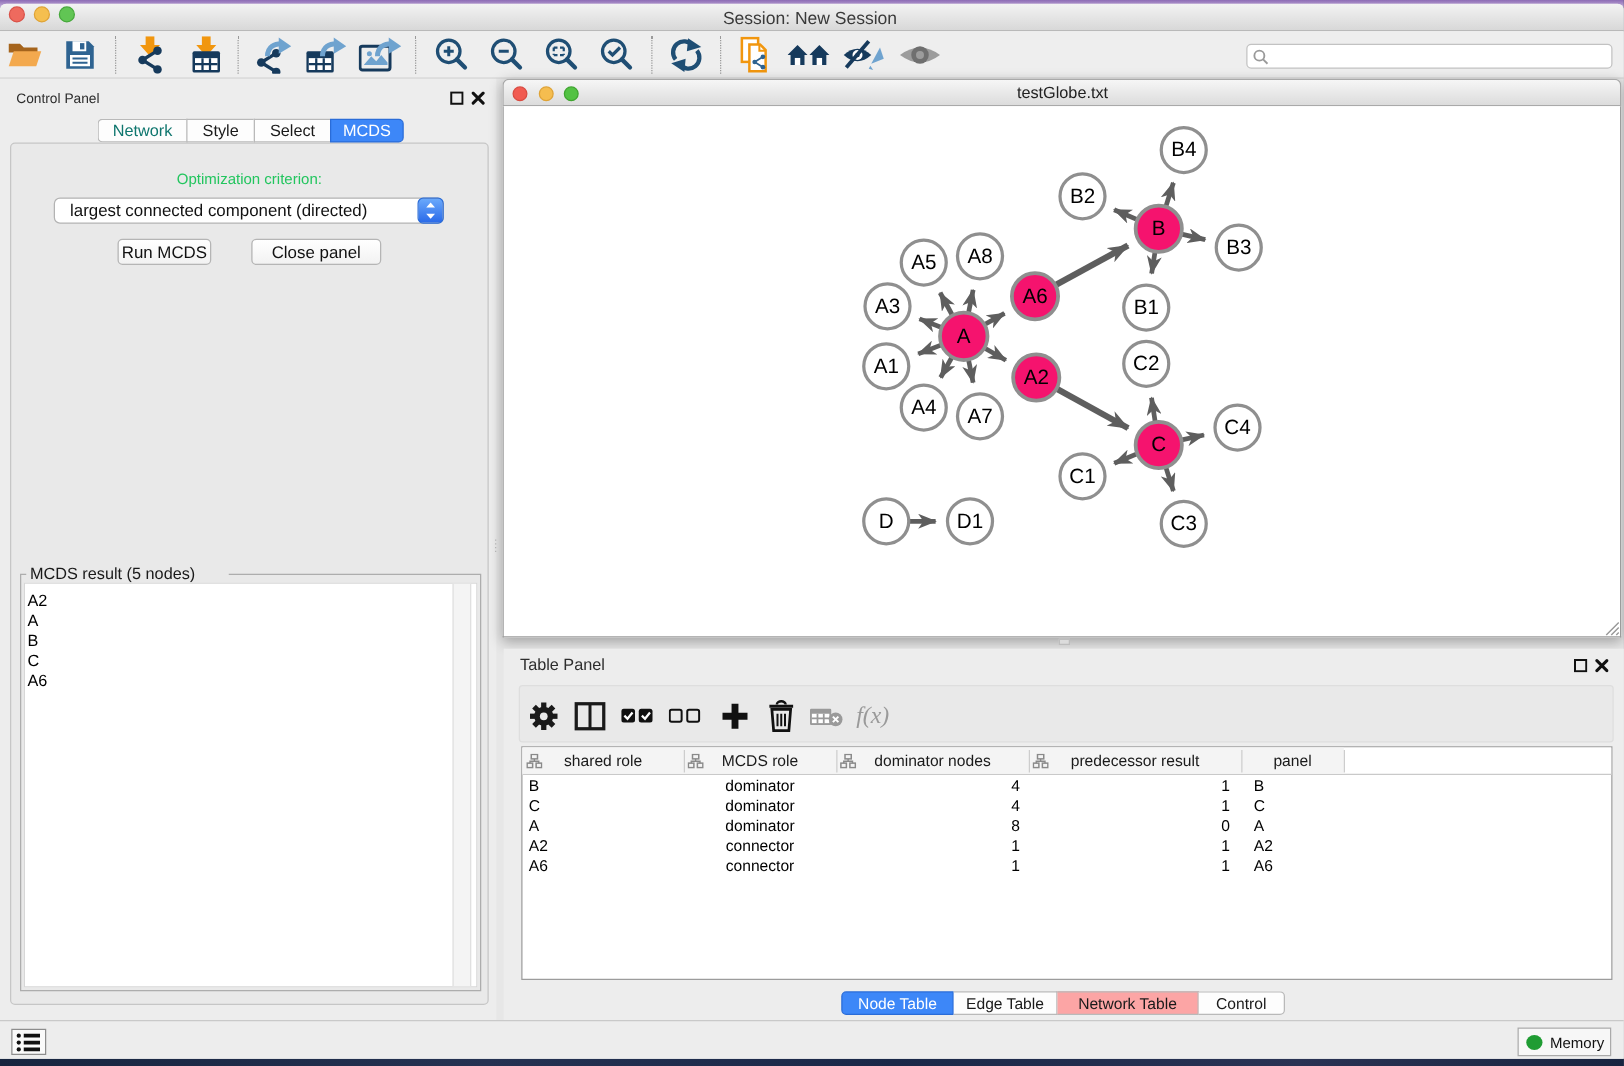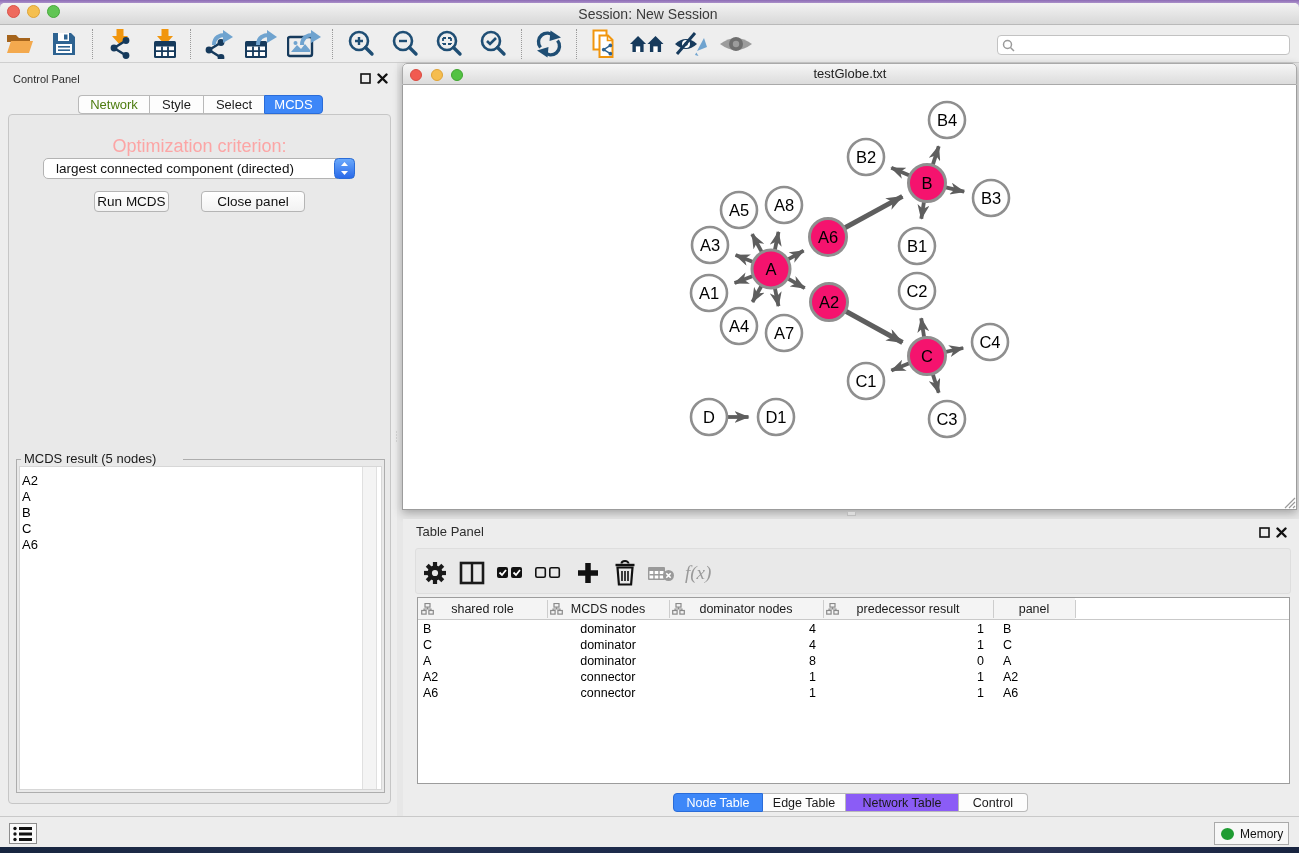--- a/index.html
+++ b/index.html
@@ -186,25 +186,25 @@
     <svg width="11" height="11" viewBox="0 0 11 11">
       <rect x="1" y="1" width="9" height="9" fill="none" stroke="#111" stroke-width="1.6"></rect>
     </svg>
   </div>
 <div class="ic" style="left:376px;top:72px;width:12px;height:12px;">
     <svg width="11" height="11" viewBox="0 0 11 11">
       <path d="M1.5,1.5 L9.5,9.5 M9.5,1.5 L1.5,9.5" stroke="#111" stroke-width="2.4" stroke-linecap="round"></path>
     </svg>
   </div>
 <div style="position:absolute;left:8px;top:114px;width:383px;height:690px;background:#e9e9e9;border:1px solid #c6c6c6;border-radius:4px;"></div>
-<div style="position:absolute;left:78px;top:95px;width:71px;height:19px;background:#fdfdfd;border:1px solid #b9b9b9;border-right:none;border-radius:4px 0 0 4px;font-size:13px;text-align:center;line-height:18px;color:#4d7c0f;">Network</div>
+<div style="position:absolute;left:78px;top:95px;width:71px;height:19px;background:#fdfdfd;border:1px solid #b9b9b9;border-right:none;border-radius:4px 0 0 4px;font-size:13px;text-align:center;line-height:18px;color:#0f766e;">Network</div>
 <div style="position:absolute;left:149px;top:95px;width:54px;height:19px;background:#fdfdfd;border:1px solid #b9b9b9;border-right:none;font-size:13px;text-align:center;line-height:18px;color:#1a1a1a;">Style</div>
 <div style="position:absolute;left:203px;top:95px;width:61px;height:19px;background:#fdfdfd;border:1px solid #b9b9b9;border-right:none;font-size:13px;text-align:center;line-height:18px;color:#1a1a1a;">Select</div>
 <div style="position:absolute;left:264px;top:95px;width:59px;height:19px;background:#3d87f8;border:1px solid #2a6cd8;border-radius:0 4px 4px 0;font-size:13px;text-align:center;line-height:18px;color:#fff;">MCDS</div>
-<div style="position:absolute;left:9px;top:136px;width:381px;height:16px;font-size:18px;color:#fca5a5;text-align:center;">Optimization criterion:</div>
+<div style="position:absolute;left:9px;top:136px;width:381px;height:16px;font-size:12px;color:#22c55e;text-align:center;">Optimization criterion:</div>
 <div style="position:absolute;left:43px;top:158px;width:312px;height:21px;background:#fff;border:1px solid #b3b3b3;border-radius:5px;"></div>
 <div style="position:absolute;left:56px;top:160px;width:280px;height:17px;font-size:13.5px;color:#111;line-height:17px;">largest connected component (directed)</div>
 <div style="position:absolute;left:334px;top:158px;width:21px;height:21px;background:linear-gradient(#6aa9fb,#2a6ae9);border:1px solid #2a6cd8;border-radius:4.5px;"></div>
 <svg width="11" height="15" style="position:absolute;left:339px;top:161px;">
     <path d="M2,5 L5.5,1 L9,5 z" fill="#fff"></path>
     <path d="M2,10 L5.5,14 L9,10 z" fill="#fff"></path>
   </svg>
 <div style="position:absolute;left:94px;top:191px;width:75px;height:21px;background:linear-gradient(#ffffff,#f2f2f2);border:1px solid #b5b5b5;border-radius:4px;font-size:13.5px;text-align:center;line-height:20px;color:#111;">Run MCDS</div>
 <div style="position:absolute;left:201px;top:191px;width:104px;height:21px;background:linear-gradient(#ffffff,#f2f2f2);border:1px solid #b5b5b5;border-radius:4px;font-size:13.5px;text-align:center;line-height:20px;color:#111;">Close panel</div>
 <div style="position:absolute;left:16px;top:459px;width:369px;height:334px;border:1px solid #adadad;"></div>
@@ -391,21 +391,21 @@
 <div style="position:absolute;left:418px;top:598px;width:129px;height:22px;font-size:12.5px;color:#1a1a1a;text-align:center;line-height:22px;">shared role</div>
 <div style="position:absolute;left:669px;top:600px;width:1px;height:18px;border-left:1px solid #cdcdcd;"></div>
 <div class="ic" style="left:550px;top:603px;width:13px;height:12px;">
     <svg width="13" height="12" viewBox="0 0 13 12">
       <rect x="4" y="0.5" width="5" height="3.6" fill="none" stroke="#8a8a8a" stroke-width="1.2"></rect>
       <rect x="0.7" y="7.5" width="4.4" height="3.6" fill="none" stroke="#8a8a8a" stroke-width="1.2"></rect>
       <rect x="7.9" y="7.5" width="4.4" height="3.6" fill="none" stroke="#8a8a8a" stroke-width="1.2"></rect>
       <path d="M6.5,4.2 V6 M3,7.5 V6 H10 V7.5" stroke="#8a8a8a" stroke-width="1.1" fill="none"></path>
     </svg>
   </div>
-<div style="position:absolute;left:547px;top:598px;width:122px;height:22px;font-size:12.5px;color:#1a1a1a;text-align:center;line-height:22px;">MCDS nodes</div>
+<div style="position:absolute;left:547px;top:598px;width:122px;height:22px;font-size:12.5px;color:#1a1a1a;text-align:center;line-height:22px;">MCDS role</div>
 <div style="position:absolute;left:823px;top:600px;width:1px;height:18px;border-left:1px solid #cdcdcd;"></div>
 <div class="ic" style="left:672px;top:603px;width:13px;height:12px;">
     <svg width="13" height="12" viewBox="0 0 13 12">
       <rect x="4" y="0.5" width="5" height="3.6" fill="none" stroke="#8a8a8a" stroke-width="1.2"></rect>
       <rect x="0.7" y="7.5" width="4.4" height="3.6" fill="none" stroke="#8a8a8a" stroke-width="1.2"></rect>
       <rect x="7.9" y="7.5" width="4.4" height="3.6" fill="none" stroke="#8a8a8a" stroke-width="1.2"></rect>
       <path d="M6.5,4.2 V6 M3,7.5 V6 H10 V7.5" stroke="#8a8a8a" stroke-width="1.1" fill="none"></path>
     </svg>
   </div>
 <div style="position:absolute;left:669px;top:598px;width:154px;height:22px;font-size:12.5px;color:#1a1a1a;text-align:center;line-height:22px;">dominator nodes</div>
@@ -441,21 +441,21 @@
 <div style="position:absolute;left:716px;top:669px;width:100px;height:16px;font-size:12.5px;line-height:16px;color:#000;text-align:right;">1</div>
 <div style="position:absolute;left:884px;top:669px;width:100px;height:16px;font-size:12.5px;line-height:16px;color:#000;text-align:right;">1</div>
 <div style="position:absolute;left:1003px;top:669px;width:100px;height:16px;font-size:12.5px;line-height:16px;color:#000;">A2</div>
 <div style="position:absolute;left:423px;top:685px;width:100px;height:16px;font-size:12.5px;line-height:16px;color:#000;">A6</div>
 <div style="position:absolute;left:547px;top:685px;width:122px;height:16px;font-size:12.5px;line-height:16px;color:#000;text-align:center;">connector</div>
 <div style="position:absolute;left:716px;top:685px;width:100px;height:16px;font-size:12.5px;line-height:16px;color:#000;text-align:right;">1</div>
 <div style="position:absolute;left:884px;top:685px;width:100px;height:16px;font-size:12.5px;line-height:16px;color:#000;text-align:right;">1</div>
 <div style="position:absolute;left:1003px;top:685px;width:100px;height:16px;font-size:12.5px;line-height:16px;color:#000;">A6</div>
 <div style="position:absolute;left:673px;top:793px;width:90px;height:19px;background:#3d87f8;border:1px solid #2a6cd8;color:#fff;border-radius:4px 0 0 4px;font-size:12.5px;text-align:center;line-height:18px;">Node Table</div>
 <div style="position:absolute;left:763px;top:793px;width:83px;height:19px;background:#fdfdfd;border:1px solid #b9b9b9;border-left:none;color:#1a1a1a;font-size:12.5px;text-align:center;line-height:18px;">Edge Table</div>
-<div style="position:absolute;left:846px;top:793px;width:113px;height:19px;background:#8b5cf6;border:1px solid #b9b9b9;border-left:none;color:#1a1a1a;font-size:12.5px;text-align:center;line-height:18px;">Network Table</div>
+<div style="position:absolute;left:846px;top:793px;width:113px;height:19px;background:#fca5a5;border:1px solid #b9b9b9;border-left:none;color:#1a1a1a;font-size:12.5px;text-align:center;line-height:18px;">Network Table</div>
 <div style="position:absolute;left:959px;top:793px;width:69px;height:19px;background:#fdfdfd;border:1px solid #b9b9b9;border-left:none;color:#1a1a1a;border-radius:0 4px 4px 0;font-size:12.5px;text-align:center;line-height:18px;">Control</div>
 <div style="position:absolute;left:0px;top:816px;width:1299px;height:31px;background:#ededed;border-top:1px solid #c9c9c9;"></div>
 <div style="position:absolute;left:9px;top:823px;width:28px;height:21px;background:#fafafa;border:1px solid #8d8d8d;"></div>
 <div class="ic" style="left:12px;top:825px;width:22px;height:18px;">
     <svg width="22" height="18" viewBox="0 0 22 18">
       <circle cx="3" cy="3.5" r="1.7" fill="#111"></circle>
       <circle cx="3" cy="9" r="1.7" fill="#111"></circle>
       <circle cx="3" cy="14.5" r="1.7" fill="#111"></circle>
       <path d="M7,3.5 H20 M7,9 H20 M7,14.5 H20" stroke="#111" stroke-width="3"></path>
     </svg>

